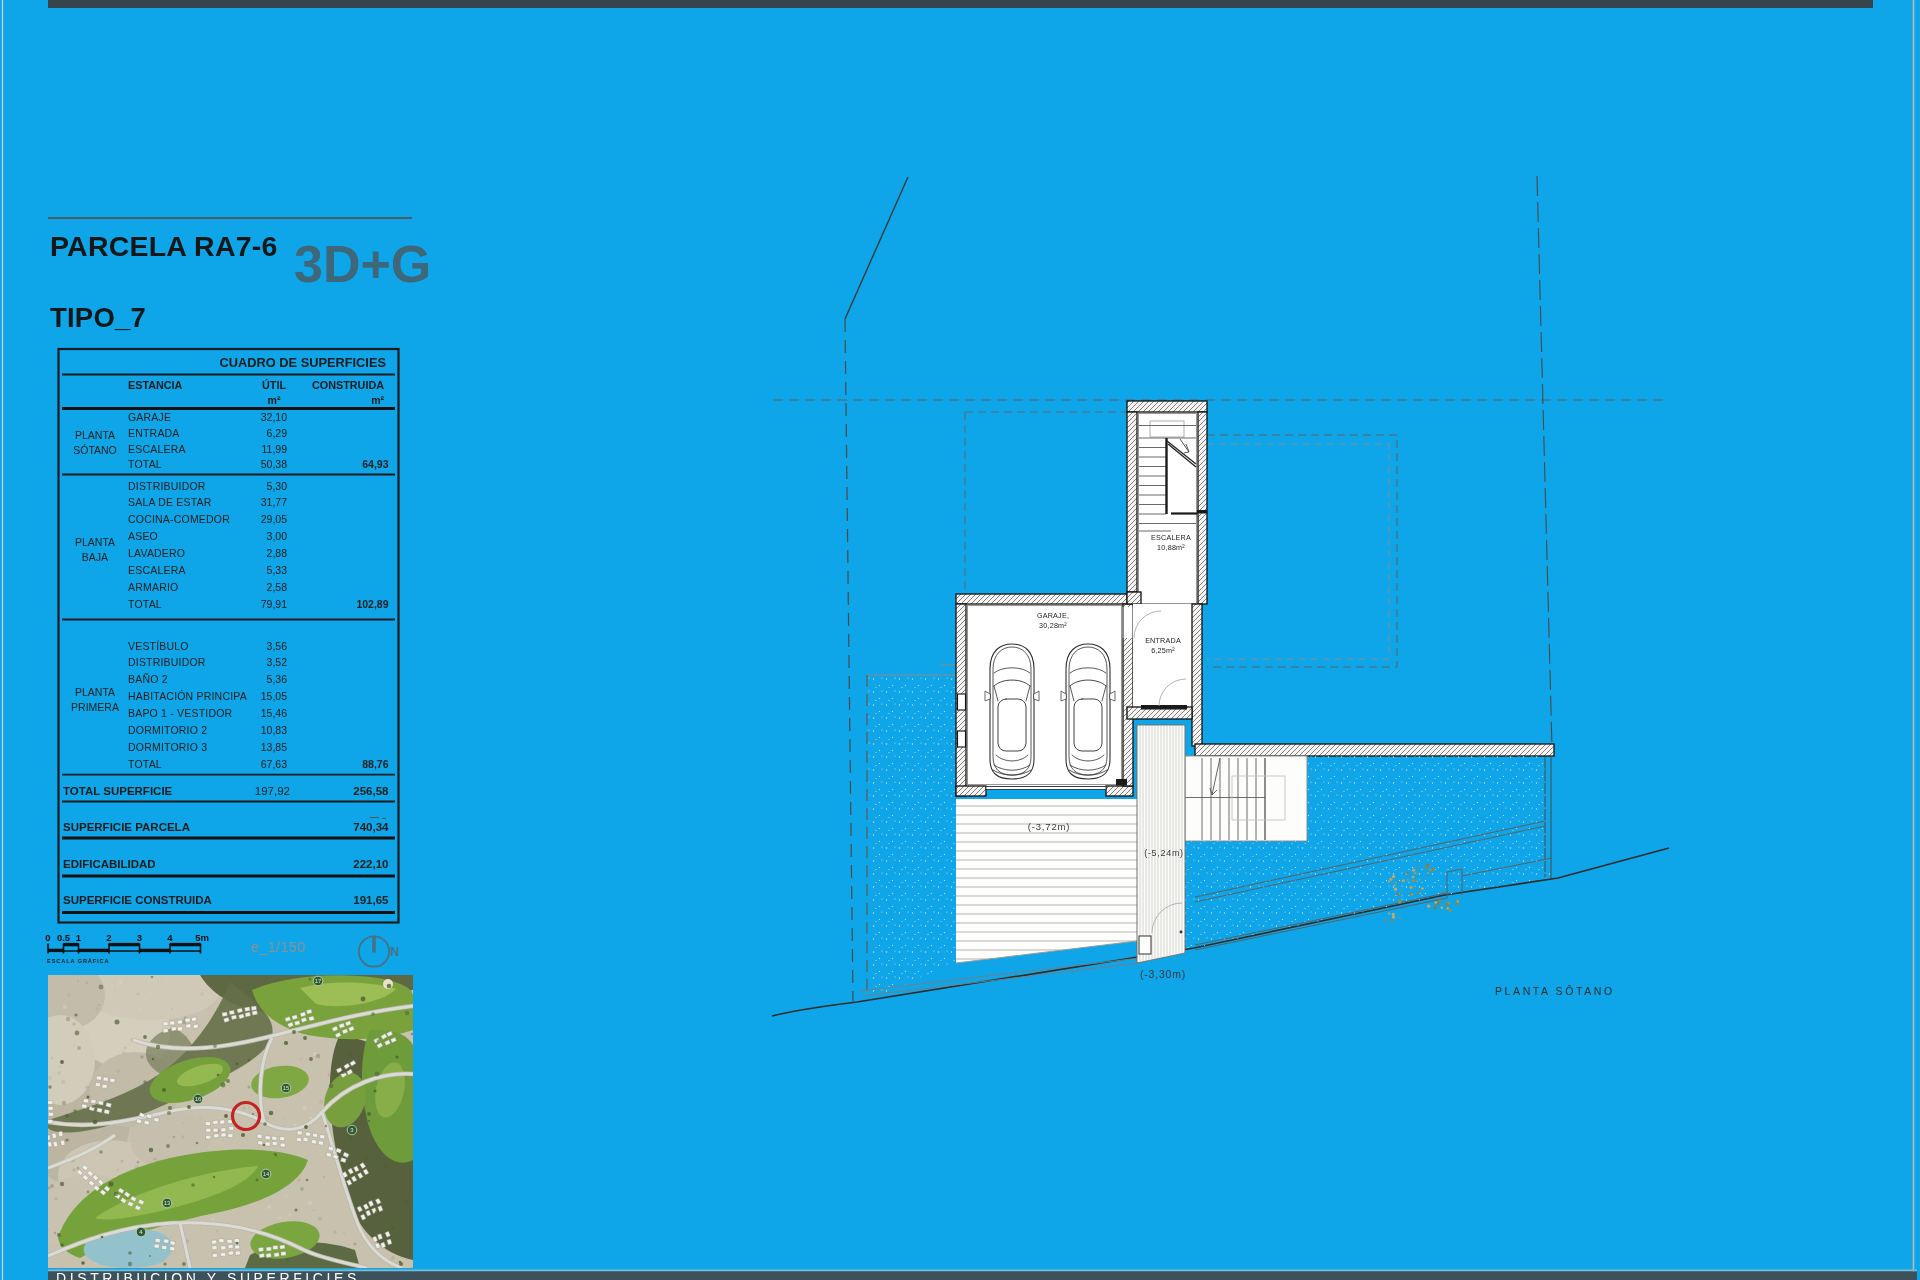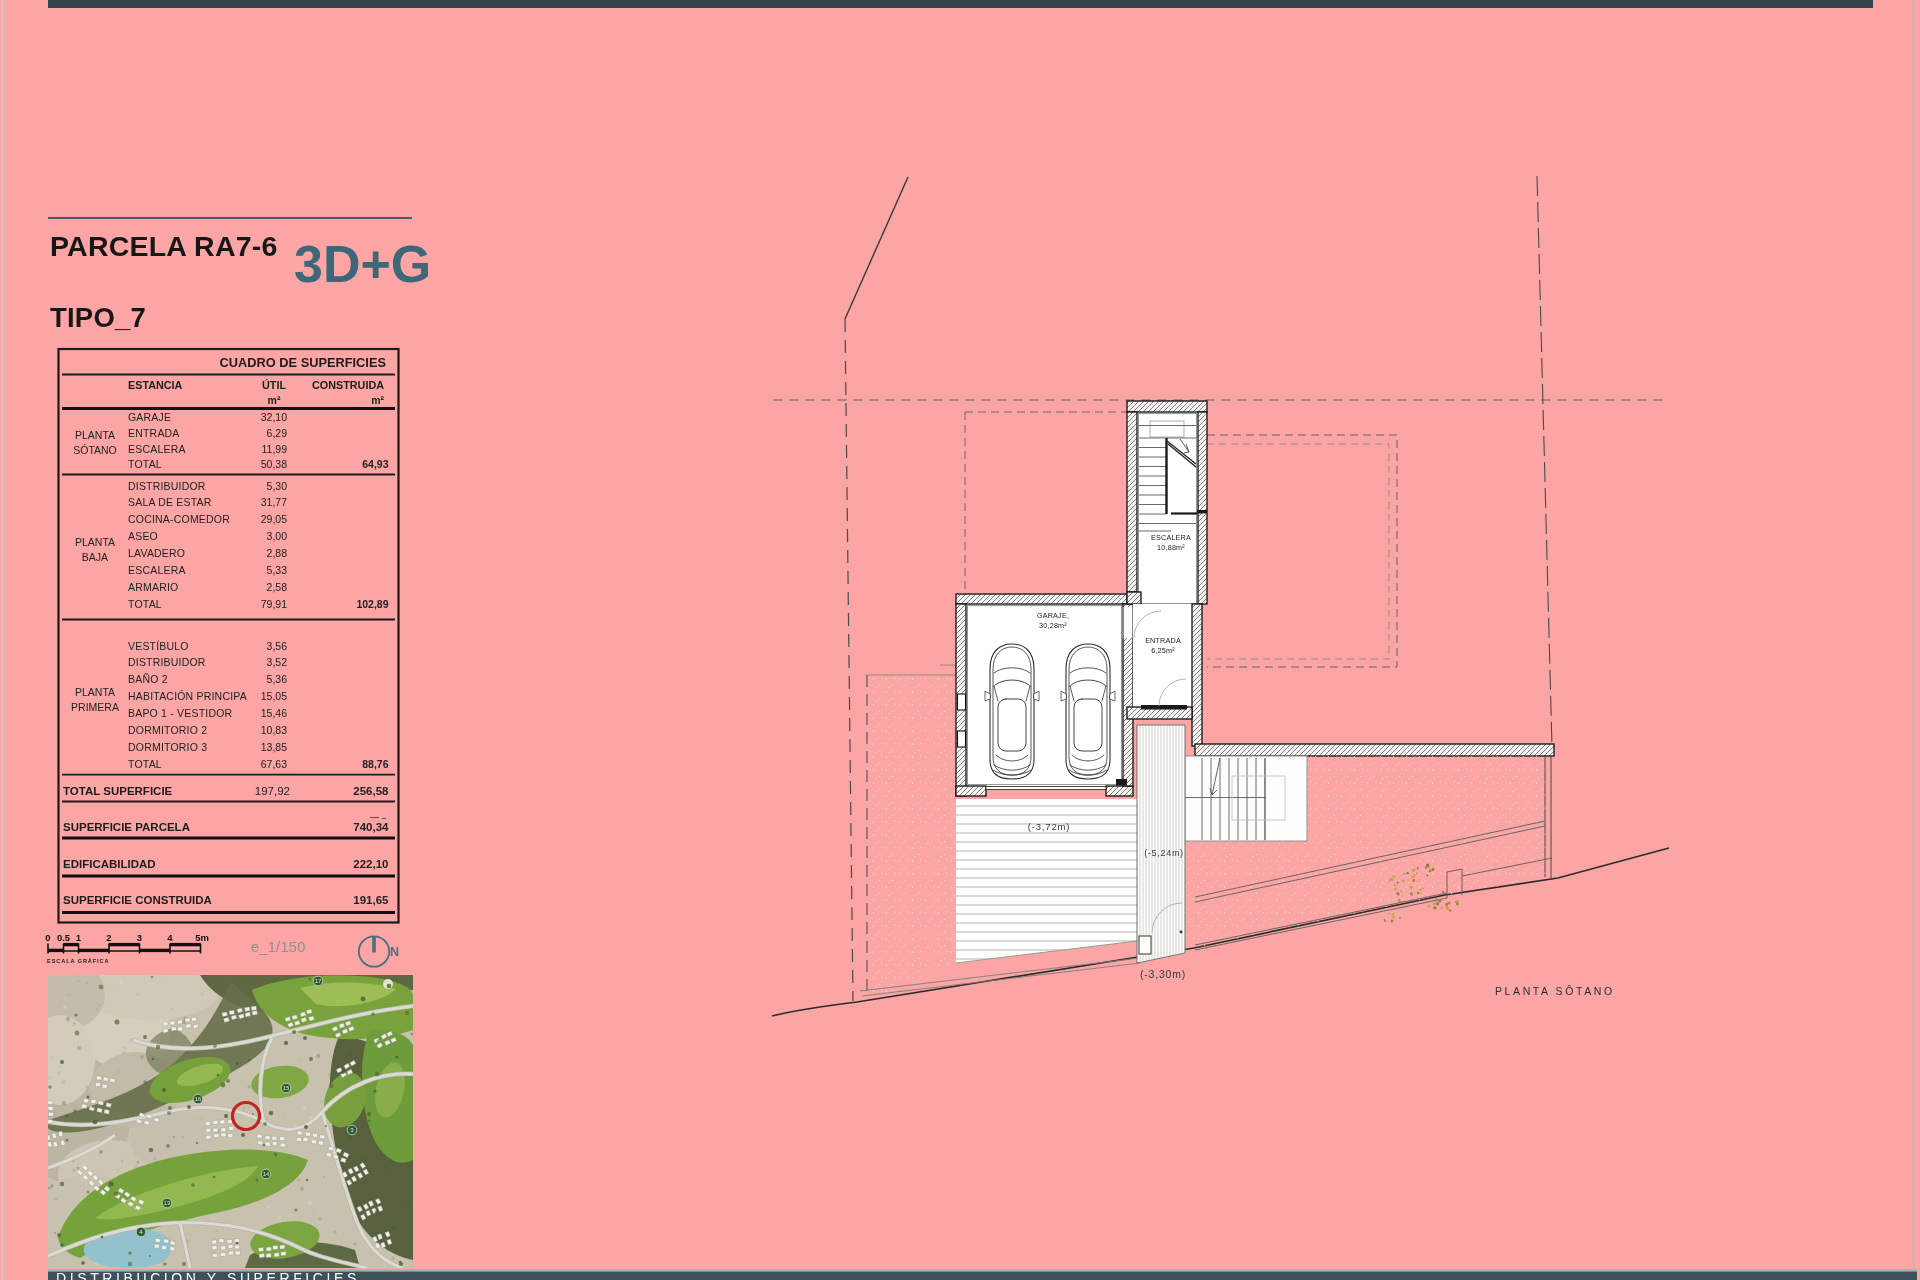--- a/index.html
+++ b/index.html
@@ -1,16 +1,16 @@
 <!DOCTYPE html>
 <html><head>
 <meta charset="utf-8">
 <style>
 html,body{margin:0;padding:0;background:#ffffff;}
-#page{position:relative;width:1920px;height:1280px;background:#fca5a5;font-family:"Liberation Sans",sans-serif;overflow:hidden;text-align:center;}
+#page{position:relative;width:1920px;height:1280px;background:#0ea5e9;font-family:"Liberation Sans",sans-serif;overflow:hidden;text-align:center;}
 #page svg{position:absolute;top:0;left:0;}
 </style>
 </head>
 <body>
 <div id="page">
 <svg width="1920" height="1280" viewBox="0 0 1920 1280">
 <defs>
 <pattern id="hatch" width="5" height="5" patternUnits="userSpaceOnUse">
 <rect width="5" height="5" fill="#f5f4f2"></rect>
 <path d="M-1,6 L6,-1 M-1,1 L1,-1 M4,6 L6,4" stroke="#72726e" stroke-width="0.9"></path>

